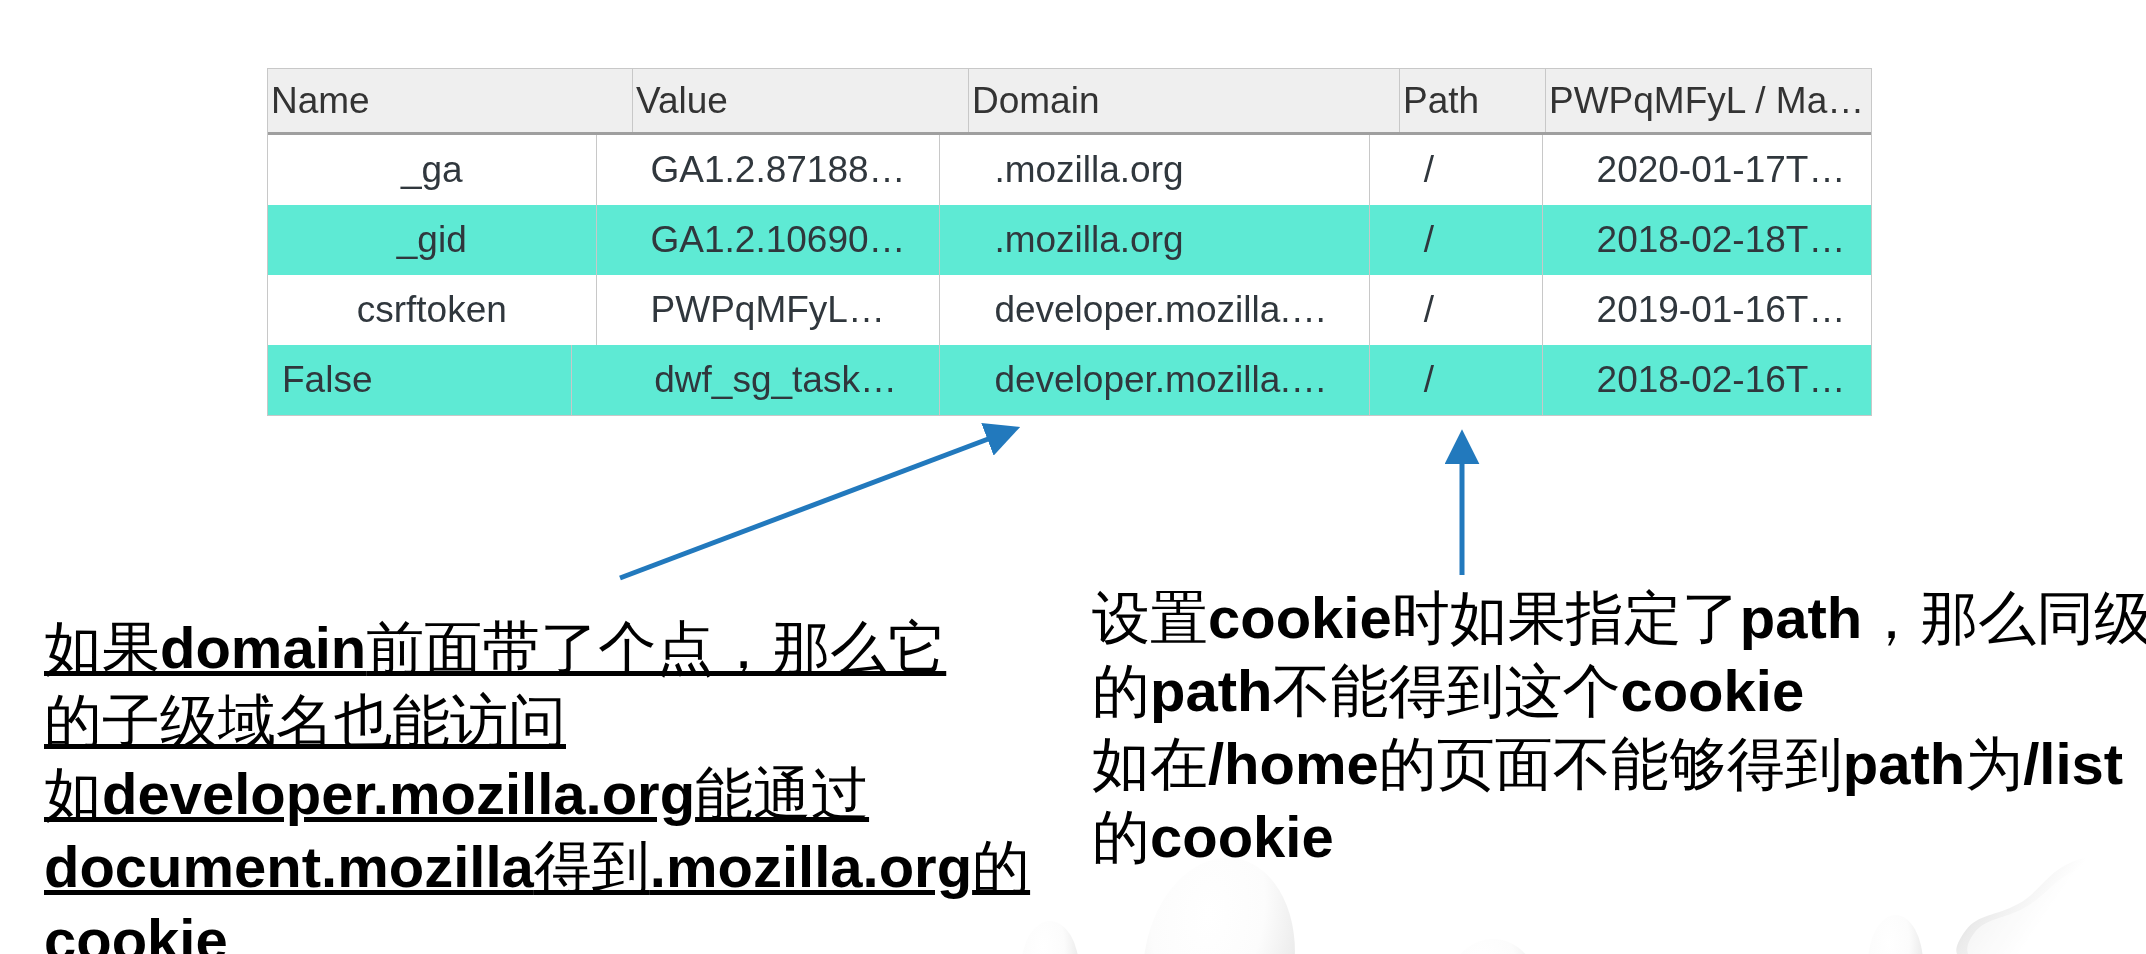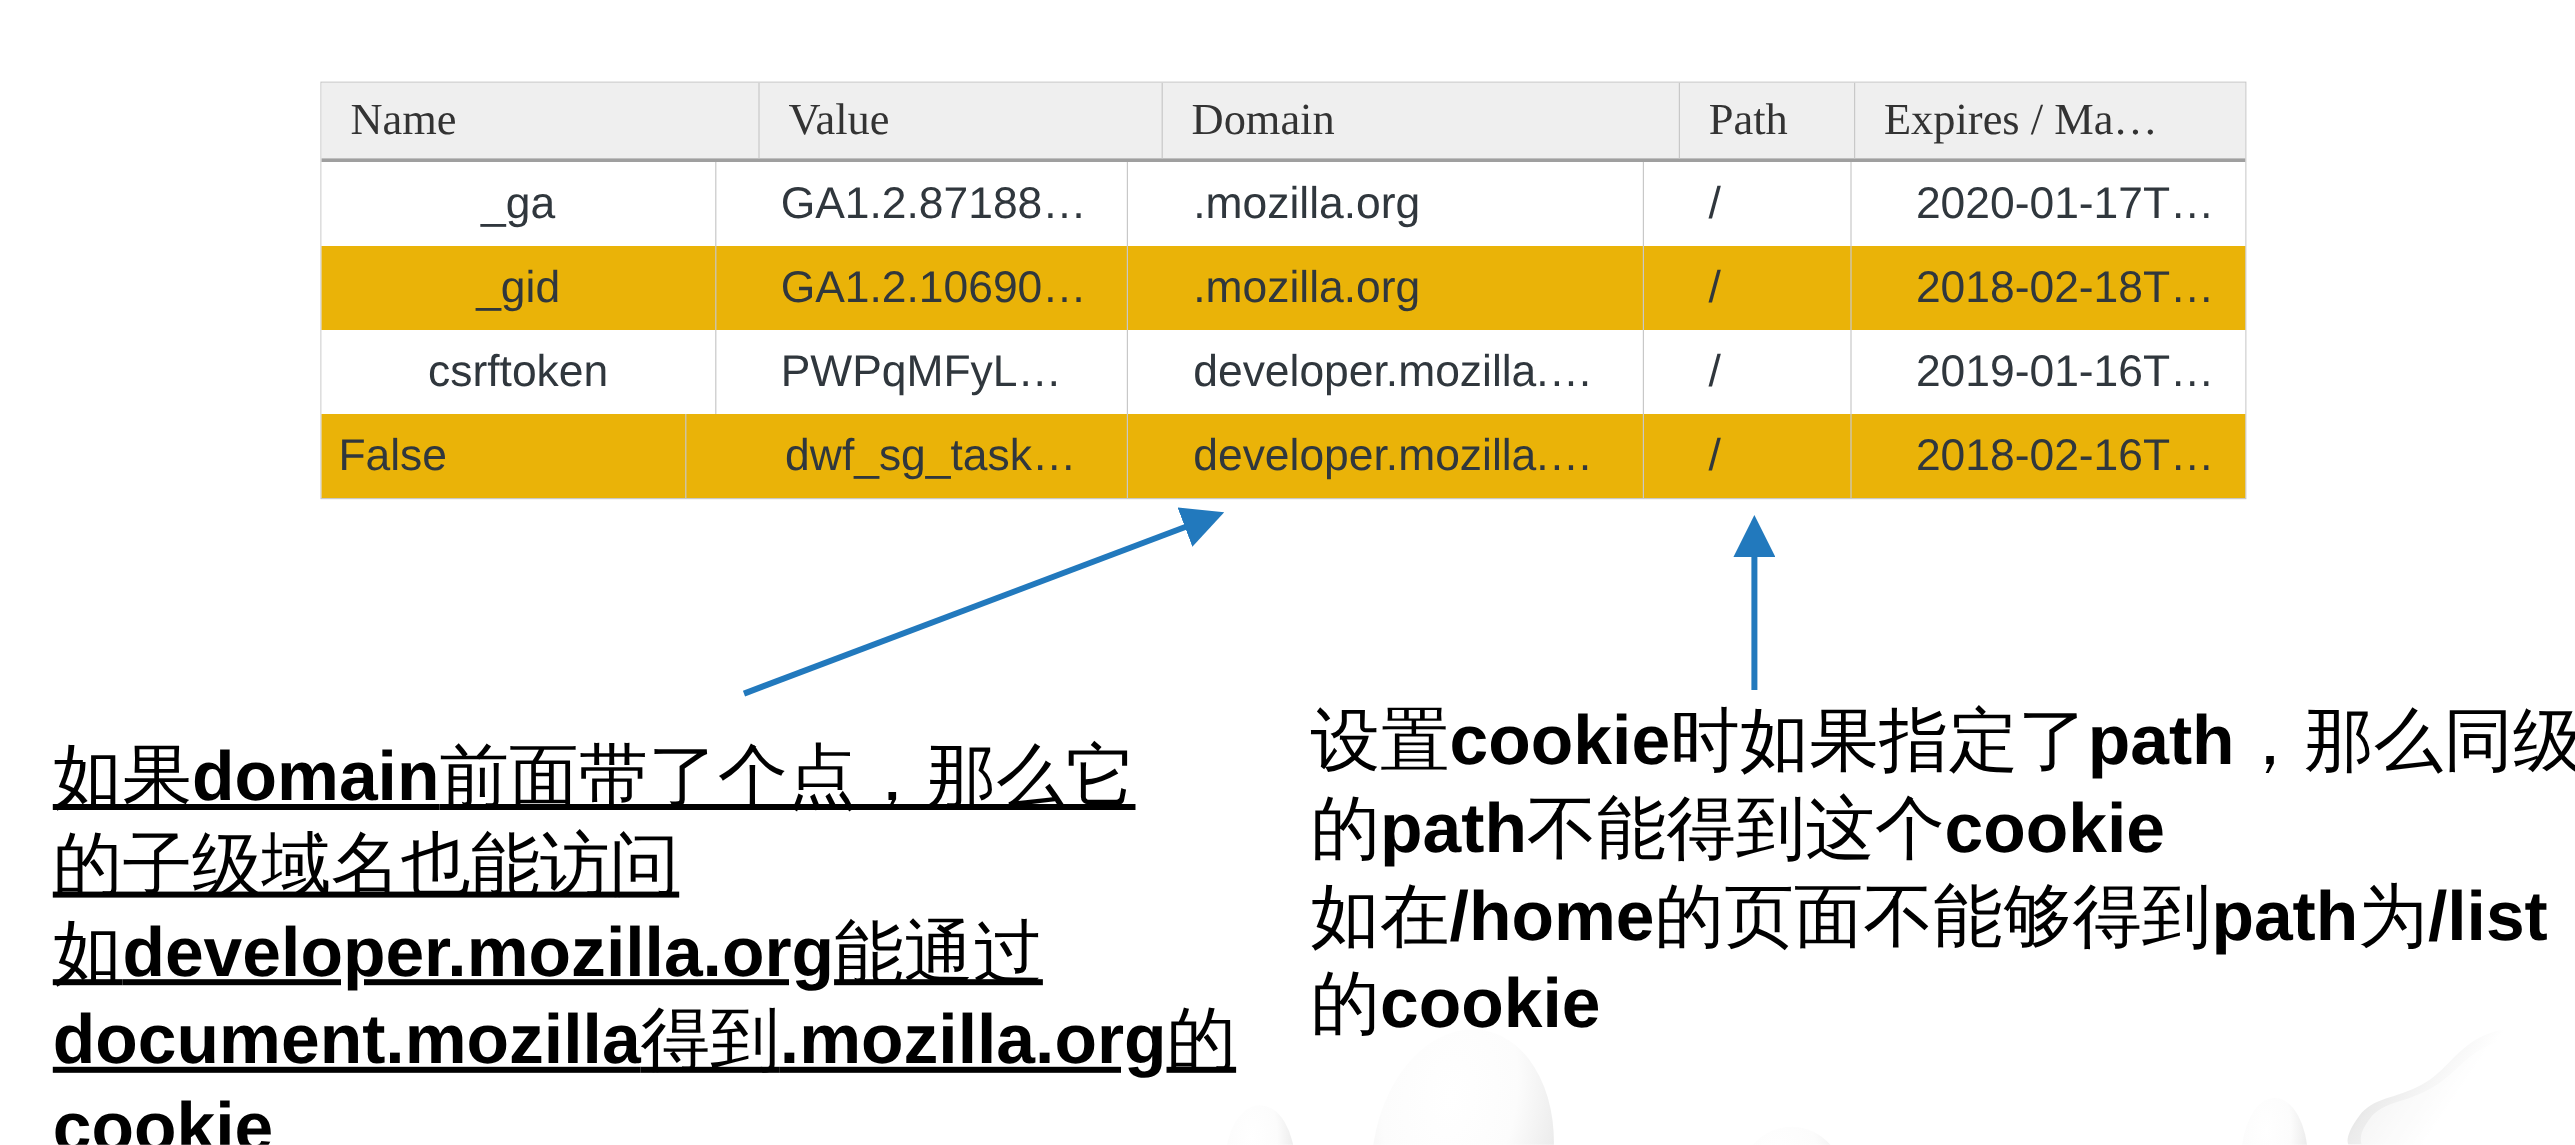--- a/index.html
+++ b/index.html
@@ -20,28 +20,28 @@
     background:#ffffff;
     font-size:37px;color:#333333;
   }
   .t-header{
     display:flex;height:63px;
     background:#efefef;
     border-bottom:3px solid #9f9f9f;
   }
   .t-hcell{
     display:flex;align-items:center;
-    padding-left:24px;box-sizing:border-box;
+    padding-left:3px;box-sizing:border-box;
     border-right:1px solid #c8c8c8;
     color:#333333;
-    overflow:hidden;white-space:nowrap;font-family:Liberation Serif, serif;
+    overflow:hidden;white-space:nowrap;
   }
   .t-hcell:last-child{border-right:none;}
   .t-row{display:flex;height:70px;background:#ffffff;gap:40px;}
-  .t-row.alt{background:#eab308;}
+  .t-row.alt{background:#5eead4;}
   .t-cell{
     display:flex;align-items:center;
     padding-left:14px;box-sizing:border-box;
     border-right:1px solid #c8c8c8;
     overflow:hidden;white-space:nowrap;
     color:#30373d;
   }
   .t-cell:last-child{border-right:none;}
   .t-cell.center{justify-content:center;padding-left:0;}
   .w-name{width:365px;}
@@ -79,21 +79,21 @@
 <body>
 
 <div class="stage">
 
   <div class="cookie-table">
     <div class="t-header">
       <div class="t-hcell w-name">Name</div>
       <div class="t-hcell w-value">Value</div>
       <div class="t-hcell w-domain">Domain</div>
       <div class="t-hcell w-path">Path</div>
-      <div class="t-hcell w-expires">Expires / Ma…</div>
+      <div class="t-hcell w-expires">PWPqMFyL / Ma…</div>
     </div>
 
     <div class="t-row">
       <div class="t-cell center w-name">_ga</div>
       <div class="t-cell w-value">GA1.2.87188…</div>
       <div class="t-cell w-domain">.mozilla.org</div>
       <div class="t-cell w-path">/</div>
       <div class="t-cell w-expires">2020-01-17T…</div>
     </div>
 

